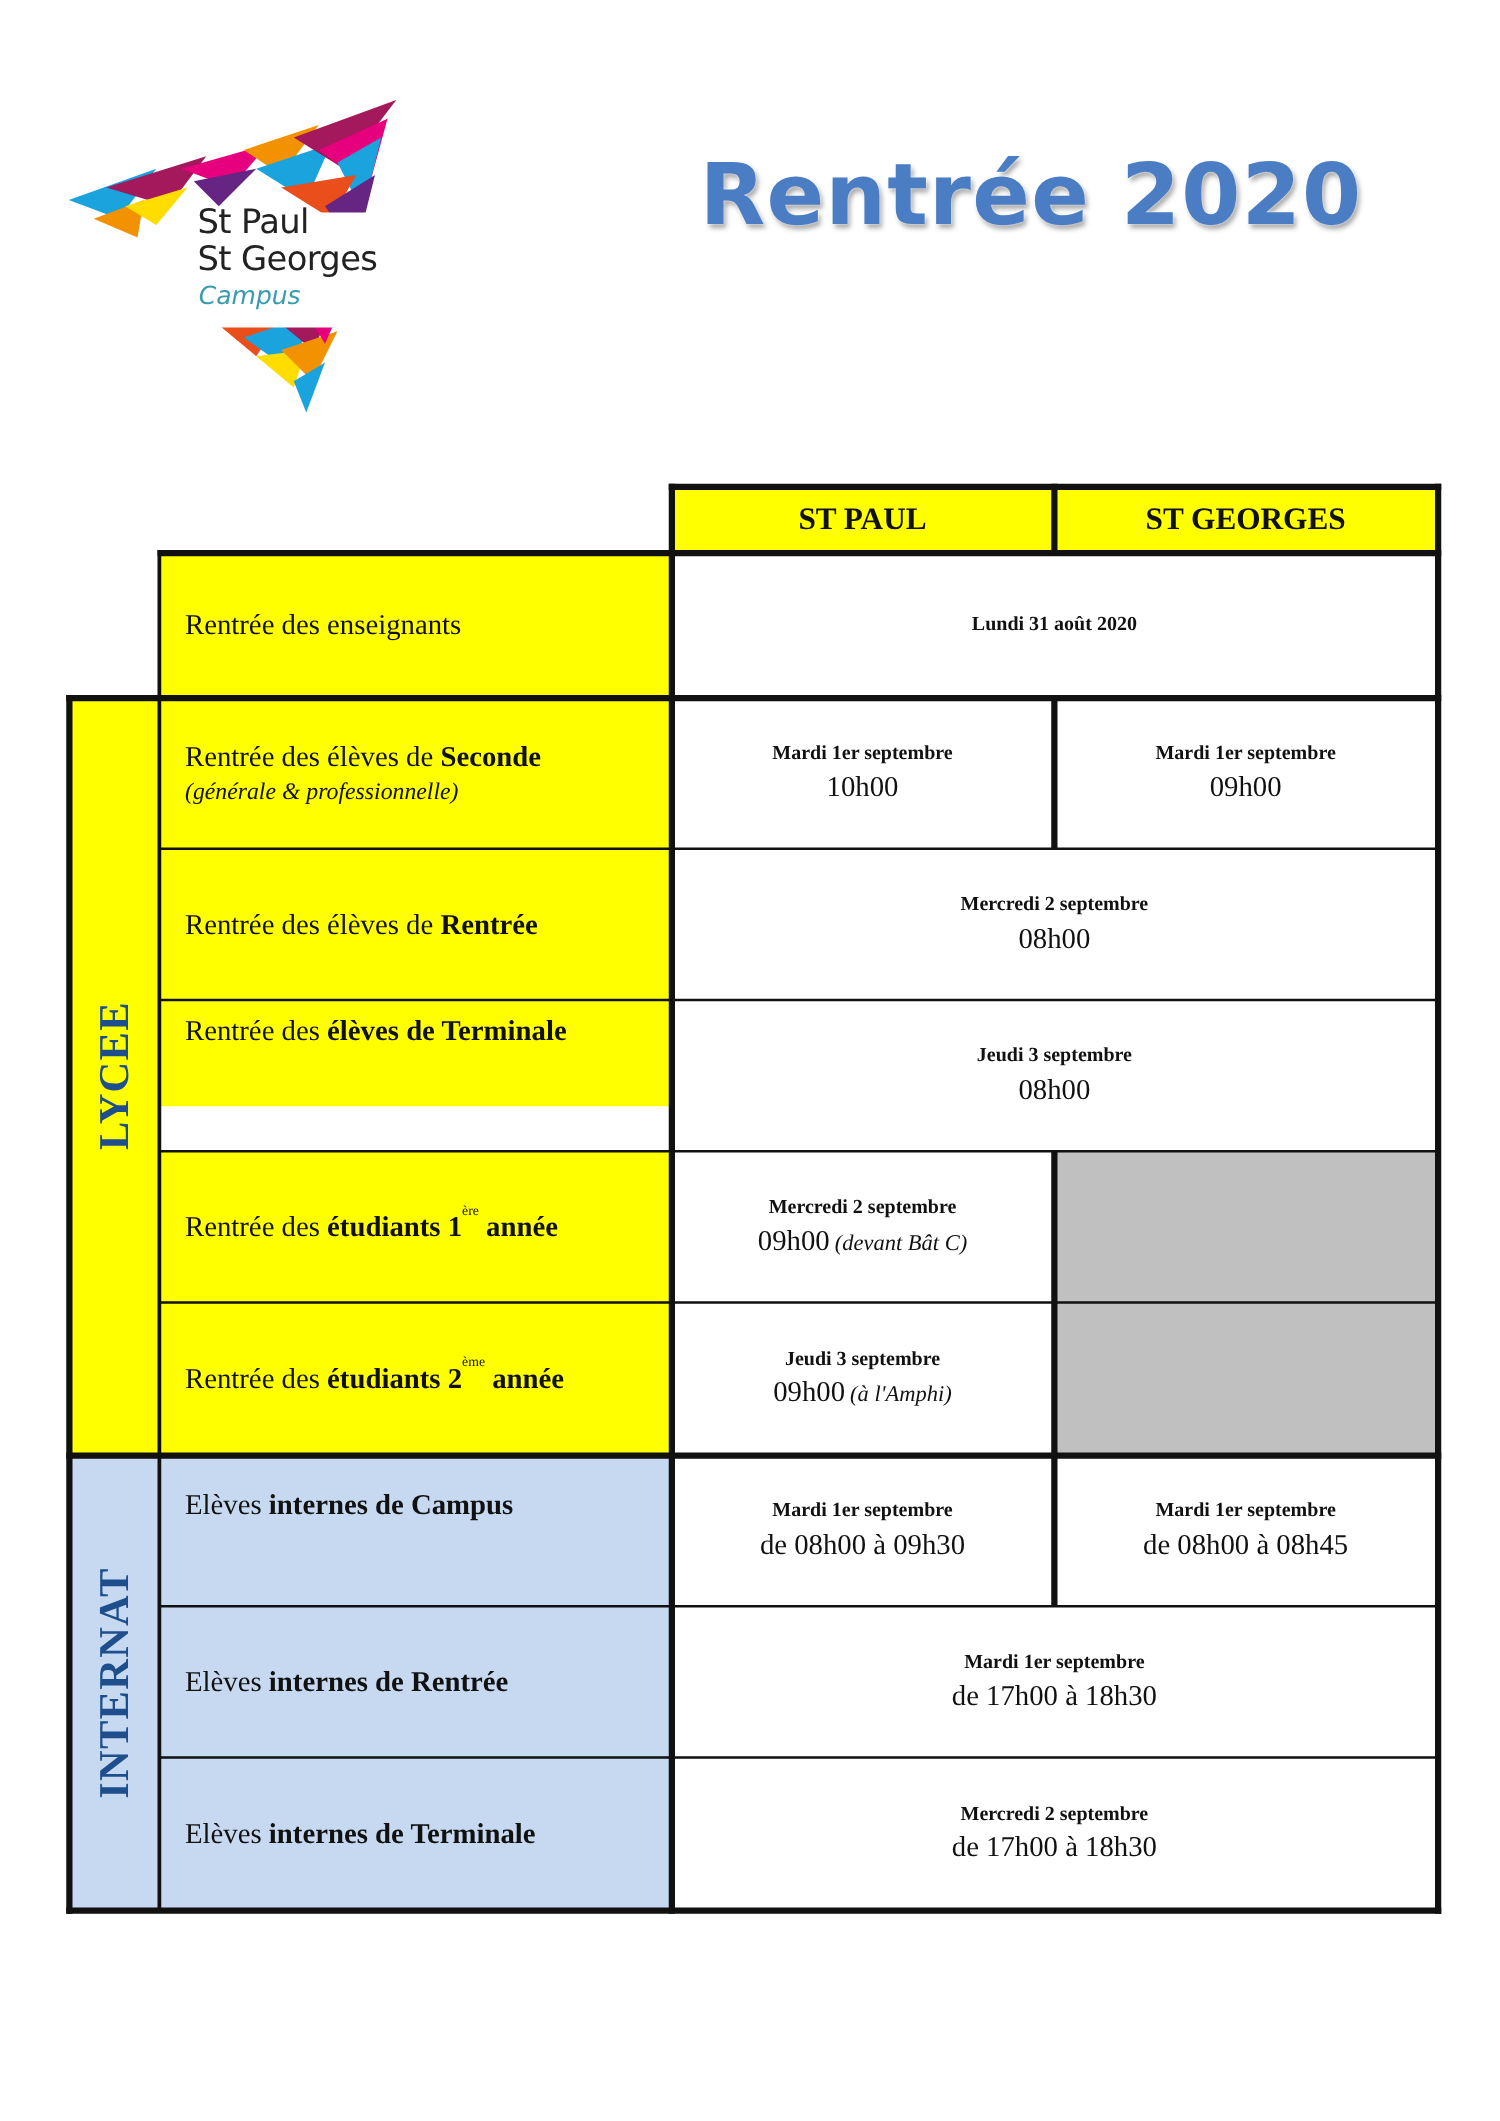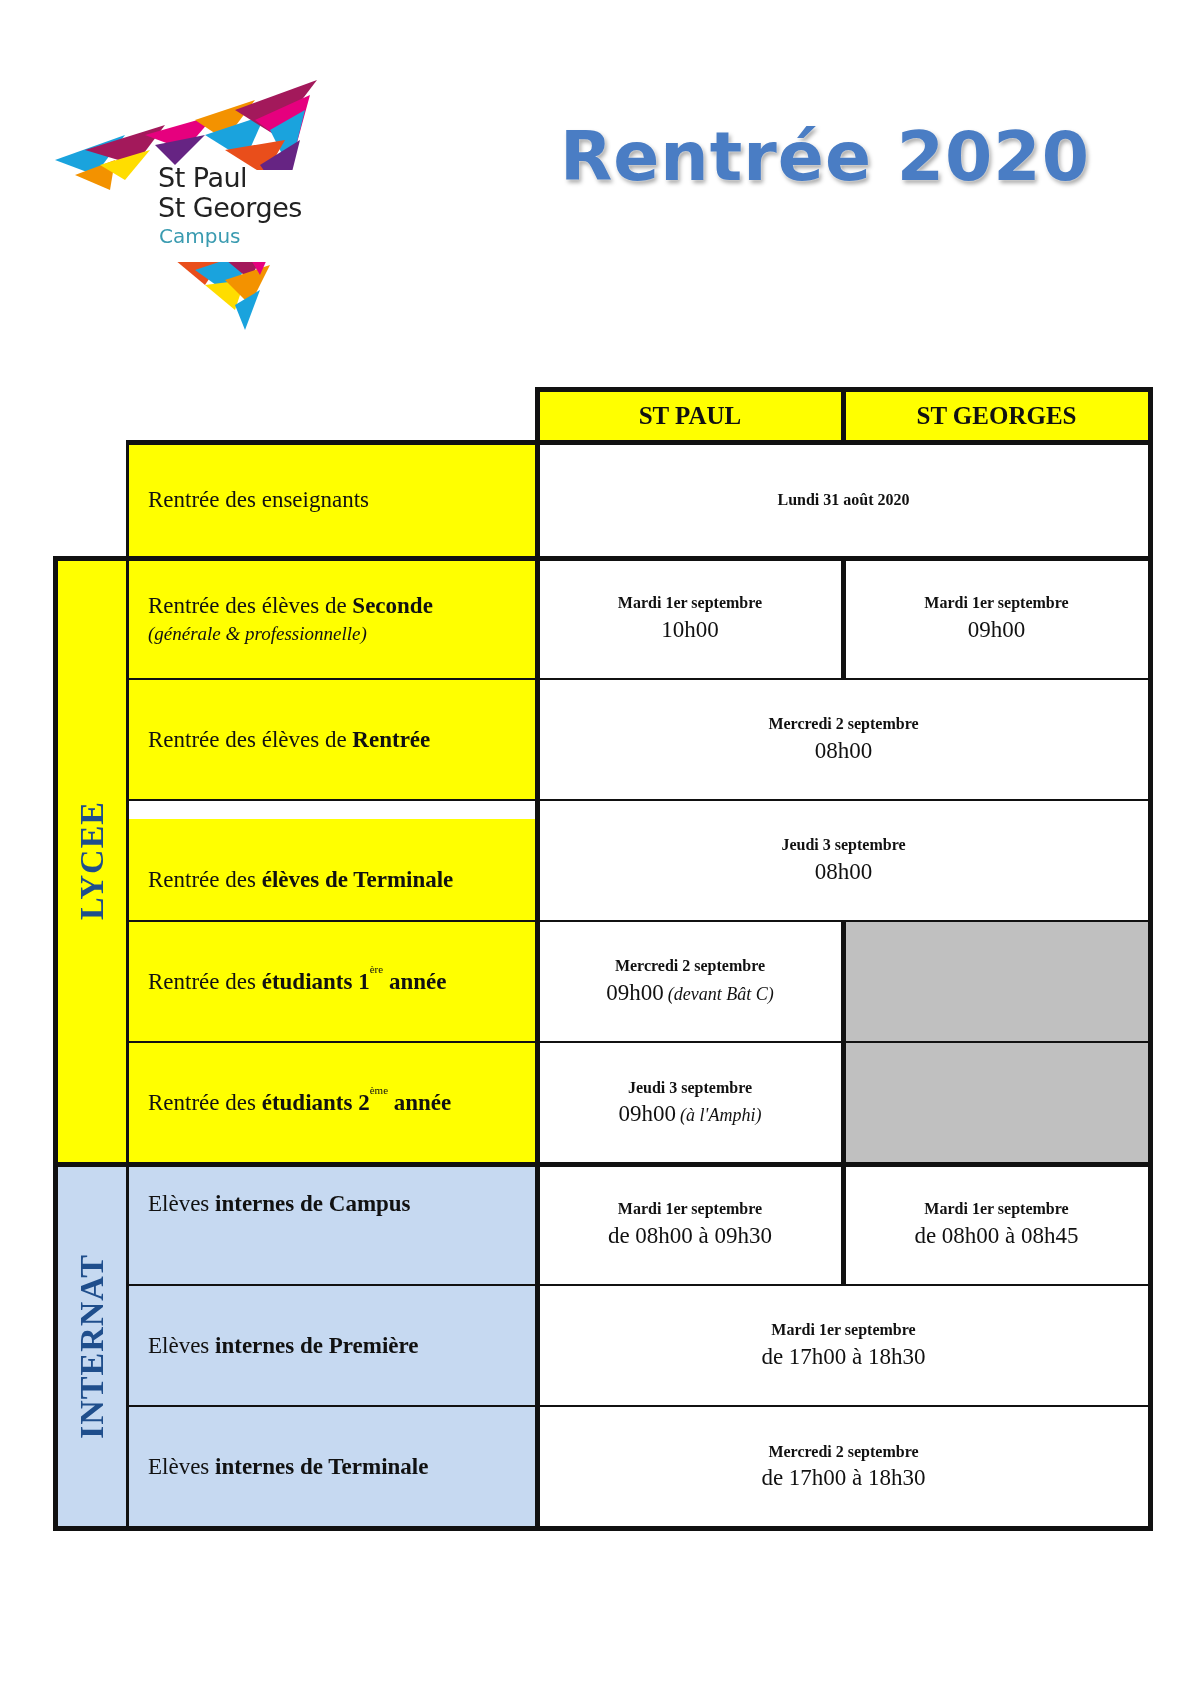--- a/index.html
+++ b/index.html
@@ -3,21 +3,21 @@
 <meta charset="utf-8">
 <style>
   html, body { margin:0; padding:0; background:#ffffff; }
   body { width:1200px; height:1697px; position:relative; overflow:hidden; font-family:"Liberation Serif", serif; color:#111; }
   .logo { position:absolute; left:55px; top:80px; width:290px; height:255px; }
   .logo svg { position:absolute; left:0; top:0; }
   .logo-box { position:absolute; left:98px; top:90px; width:162px; height:92px; background:#fff; }
   .logo-l1, .logo-l2 { position:absolute; left:103px; font-family:"DejaVu Sans", sans-serif; font-size:27px; color:#222; letter-spacing:-0.5px; line-height:1; }
   .logo-l1 { top:84px; }
   .logo-l2 { top:114px; }
-  .logo-l3 { position:absolute; left:104px; top:146px; font-family:"DejaVu Sans", sans-serif; font-size:20px; color:#3a9bb0; line-height:1; }
+  .logo-l3 { position:absolute; left:104px; top:146px; font-family:"DejaVu Sans", sans-serif; font-size:20px; color:#3a9bb0; line-height:1;font-style:italic; }
   .title { position:absolute; left:440px; top:105px; width:650px; text-align:center; font-family:"DejaVu Sans", sans-serif; font-weight:bold; color:#4a7dc4; line-height:1;
     text-shadow: 0 0 2px #fff, 2px 3px 4px rgba(0,0,0,0.35); }
   .title .t1 { display:block; font-size:80px; letter-spacing:2px; }
   .title .t2 { display:block; font-size:68px; margin-top:18px; letter-spacing:1px;text-align:right; }
 
   .tbl { position:absolute; }
   .cell { position:absolute; box-sizing:border-box; display:flex; flex-direction:column; justify-content:center; }
   .yellow { background:#ffff00; }
   .blue { background:#c6d9f1; }
   .gray { background:#c0c0c0; }
@@ -108,21 +108,21 @@
   </div>
 
   <div class="cell yellow lbl" style="left:128px;top:679px;width:409px;height:121px;">
     <div><span>Rentrée des élèves de </span><b>Rentrée</b></div>
   </div>
   <div class="cell white dt" style="left:537px;top:679px;width:613px;height:121px;">
     <div class="d">Mercredi 2 septembre</div>
     <div class="h">08h00</div>
   </div>
 
-  <div class="cell yellow lbl" style="left:128px;top:819px;width:409px;height:121px;">
+  <div class="cell yellow lbl" style="left:128px;top:764px;width:409px;height:121px;">
     <div><span>Rentrée des </span><b>élèves de Terminale</b></div>
   </div>
   <div class="cell white dt" style="left:537px;top:800px;width:613px;height:121px;">
     <div class="d">Jeudi 3 septembre</div>
     <div class="h">08h00</div>
   </div>
 
   <div class="cell yellow lbl" style="left:128px;top:921px;width:409px;height:121px;">
     <div><span>Rentrée des </span><b>étudiants 1</b><sup>ère</sup><b> année</b></div>
   </div>
@@ -151,21 +151,21 @@
   <div class="cell white dt" style="left:537px;top:1164px;width:306px;height:121px;">
     <div class="d">Mardi 1er septembre</div>
     <div class="h">de 08h00 à 09h30</div>
   </div>
   <div class="cell white dt" style="left:843px;top:1164px;width:307px;height:121px;">
     <div class="d">Mardi 1er septembre</div>
     <div class="h">de 08h00 à 08h45</div>
   </div>
 
   <div class="cell blue lbl" style="left:128px;top:1285px;width:409px;height:121px;">
-    <div><span>Elèves </span><b>internes de Première</b></div>
+    <div><span>Elèves </span><b>internes de Rentrée</b></div>
   </div>
   <div class="cell white dt" style="left:537px;top:1285px;width:613px;height:121px;">
     <div class="d">Mardi 1er septembre</div>
     <div class="h">de 17h00 à 18h30</div>
   </div>
 
   <div class="cell blue lbl" style="left:128px;top:1406px;width:409px;height:122px;">
     <div><span>Elèves </span><b>internes de Terminale</b></div>
   </div>
   <div class="cell white dt" style="left:537px;top:1406px;width:613px;height:122px;">

